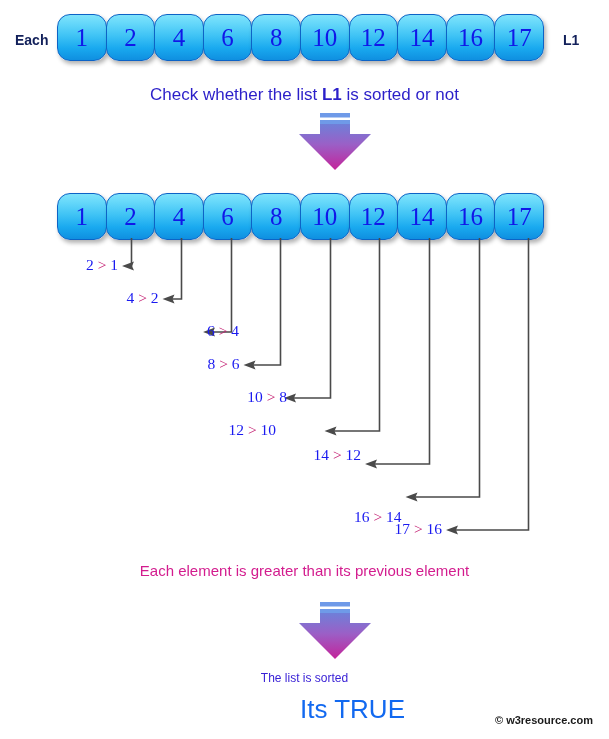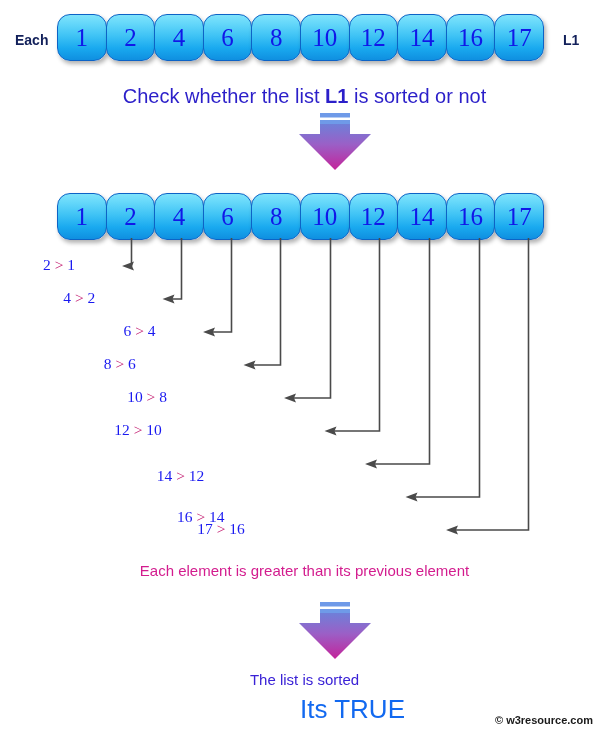--- a/index.html
+++ b/index.html
@@ -56,37 +56,37 @@
   }
 
   
   .caption {
     position: absolute;
     width: 609px;
     text-align: center;
     white-space: nowrap;
     font-family: "Liberation Sans", sans-serif;
   }
-  .caption-blue  { color: #2b1fc9; font-size: 20px; }
+  .caption-blue  { color: #2b1fc9; font-size: 17px; }
   .caption-pink  { color: #d31c8e; font-size: 15px; }
-  .caption-sorted{ color: #3a22d6; font-size: 15px; }
+  .caption-sorted{ color: #3a22d6; font-size: 12px; }
   .caption-true  { color: #1269f0; font-size: 26px; padding-left: 48px; }
   .bold-inline   { font-weight: bold; }
 
   
   .bigarrow { position: absolute; width: 76px; height: 58px; }
 
   
   .cmp {
     position: absolute;
     font-family: "Liberation Serif", serif;
     font-size: 15.5px;
     color: #1a1af0;
     white-space: nowrap;
-    text-align: center;
+    text-align: right;
   }
   .cmp .gt { color: #c2186e; }
 
   
   #connectors { position: absolute; left: 0; top: 0; }
 
   
   .copyright {
     position: absolute;
     font-family: Liberation Sans, sans-serif;
@@ -166,21 +166,21 @@
     <path d="M528.5 238 V530 H455" stroke="#4a4a4a" stroke-width="1.6" fill="none"></path>
     <path d="M446 530 L458 525.4 L456 530 L458 534.6 Z" fill="#4a4a4a"></path>
   </svg>
 <div id="cmp-holder">
     <div class="cmp" style="left: 0px; width: 118px; top: 256px;"><span>2</span> <span class="gt">&gt;</span> <span>1</span></div>
     <div class="cmp" style="left: 0px; width: 158.5px; top: 289px;"><span>4</span> <span class="gt">&gt;</span> <span>2</span></div>
     <div class="cmp" style="left: 0px; width: 199px; top: 322px; padding-left: 40px;"><span>6</span> <span class="gt">&gt;</span> <span>4</span></div>
     <div class="cmp" style="left: 0px; width: 239.5px; top: 355px;"><span>8</span> <span class="gt">&gt;</span> <span>6</span></div>
     <div class="cmp" style="left: 0px; width: 280px; top: 388px; padding-left: 7px;"><span>10</span> <span class="gt">&gt;</span> <span>8</span></div>
     <div class="cmp" style="left: 0px; width: 276px; top: 421px;"><span>12</span> <span class="gt">&gt;</span> <span>10</span></div>
-    <div class="cmp" style="left: 0px; width: 361px; top: 467px;"><span>14</span> <span class="gt">&gt;</span> <span>12</span></div>
+    <div class="cmp" style="left: 0px; width: 361px; top: 446px;"><span>14</span> <span class="gt">&gt;</span> <span>12</span></div>
     <div class="cmp" style="left: 0px; width: 401.5px; top: 508px;"><span>16</span> <span class="gt">&gt;</span> <span>14</span></div>
     <div class="cmp" style="left: 0px; width: 442px; top: 520px;"><span>17</span> <span class="gt">&gt;</span> <span>16</span></div>
   </div>
 
 <div class="caption caption-pink" style="top:562px;">Each element is greater than its previous element</div>
 
 <svg class="bigarrow" style="left:297px; top:602px;" viewBox="0 0 76 58">
   <defs>
     <linearGradient id="agrad2" x1="0" y1="0" x2="0" y2="1">
       <stop offset="0%" stop-color="#6f7fd8"></stop>

